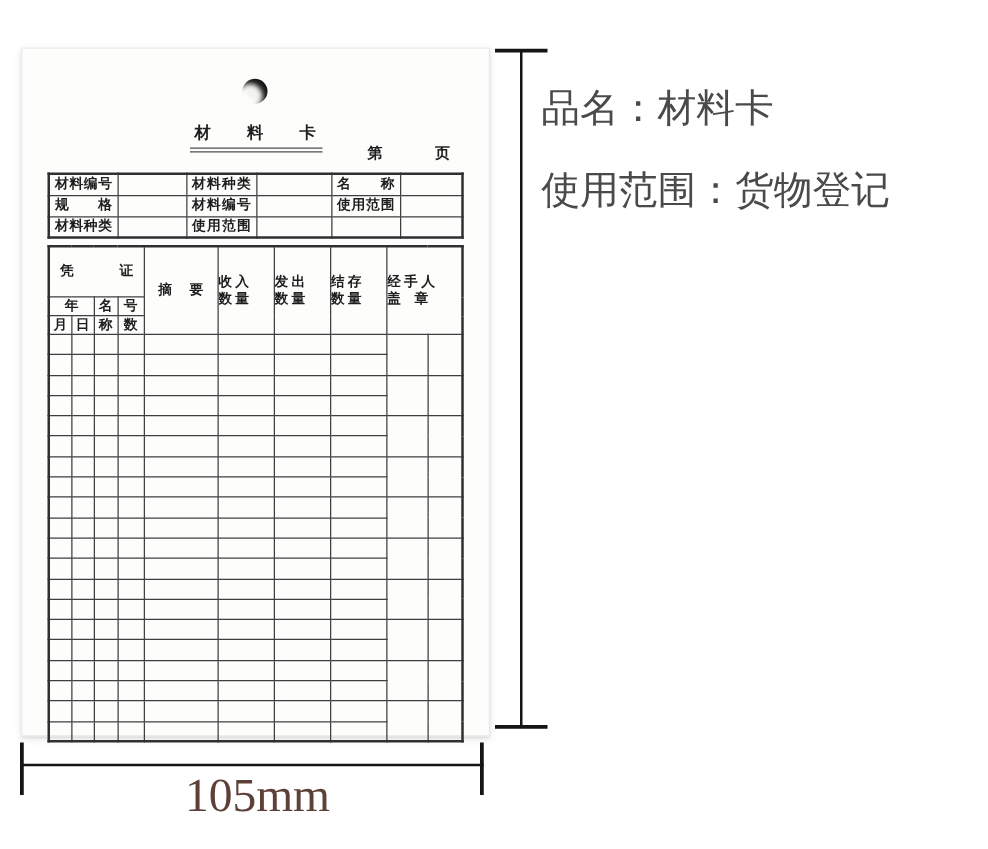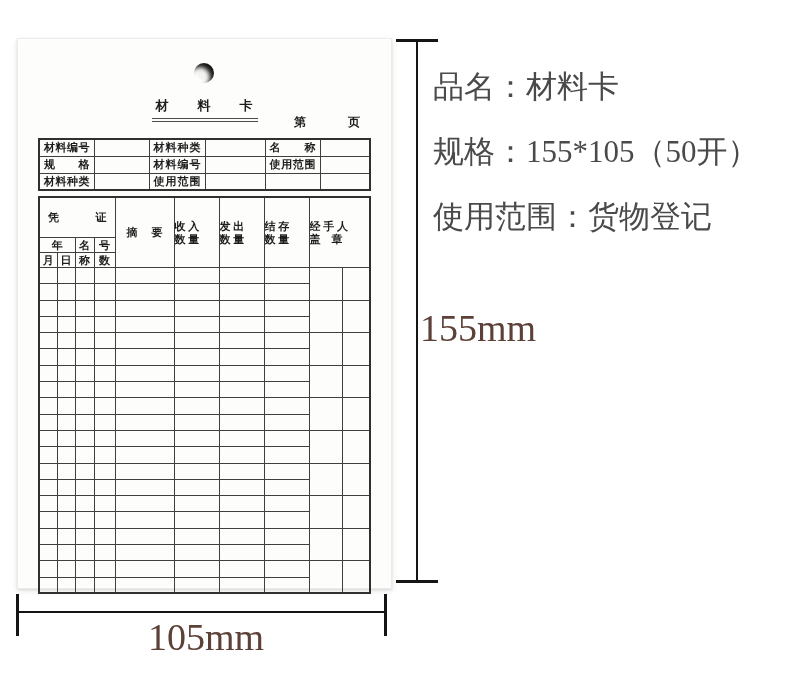--- a/index.html
+++ b/index.html
@@ -386,26 +386,24 @@
             <td></td>
             <td></td>
           </tr>
         </tbody>
     </table>
   </div>
 
   <div class="dim v-line"></div>
   <div class="dim v-cap-top"></div>
   <div class="dim v-cap-bottom"></div>
-  <div class="dim-label v-label">155mm</div>
 
   <div class="dim h-line"></div>
   <div class="dim h-cap-left"></div>
   <div class="dim h-cap-right"></div>
   <div class="dim-label h-label">105mm</div>
 
   <div class="panel">
     <div class="line">品名：材料卡</div>
-    <div class="line">规格：155*105（50开）</div>
     <div class="line">使用范围：货物登记</div>
   </div>
 
 </div>
 
 </body></html>

